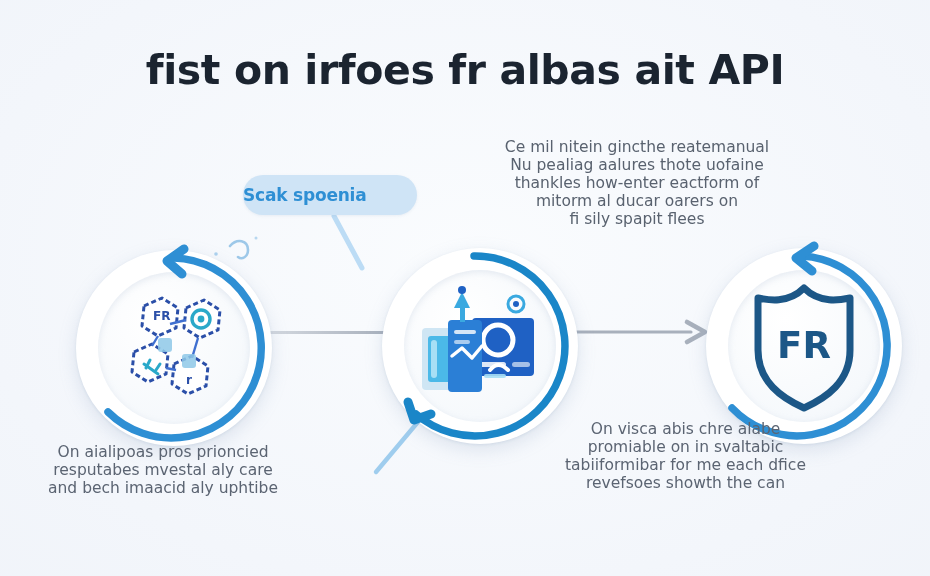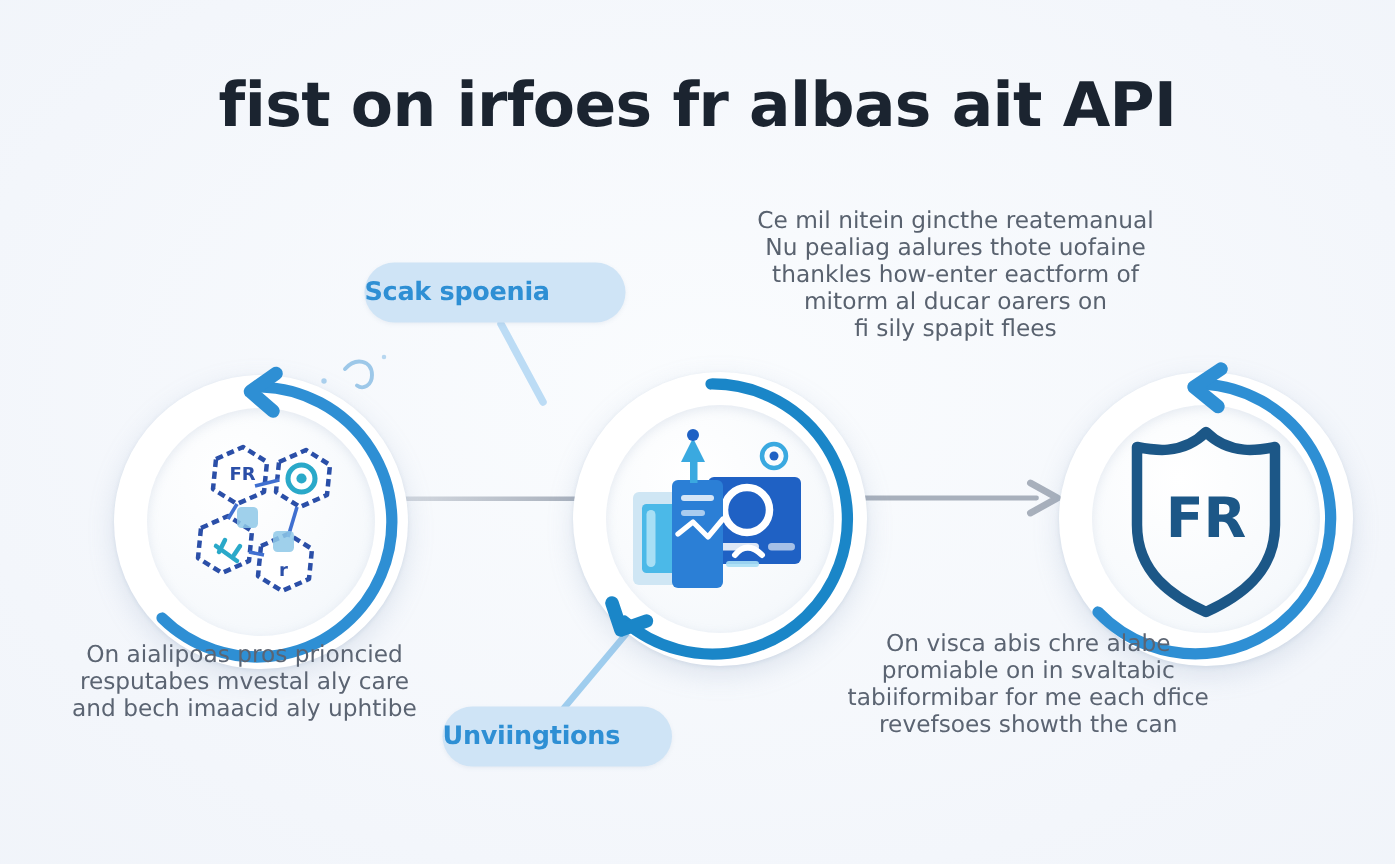--- a/index.html
+++ b/index.html
@@ -75,21 +75,21 @@
     white-space: pre-line;
   }
   #para-top-right {
     left: 472px;
     top: 138px;
     width: 330px;
     color: #59626f;
   }
   #para-bottom-left {
     left: 18px;
-    top: 427px;
+    top: 443px;
     width: 290px;
   }
   #para-bottom-right {
     left: 538px;
     top: 420px;
     width: 295px;
   }
 
   
   .node {
@@ -189,21 +189,20 @@
     <line x1="4" y1="4" x2="32" y2="56" stroke="#bcdcf5" stroke-width="5" stroke-linecap="round"></line>
   </svg>
 
   <svg class="leader" id="leader-bottom" viewBox="0 0 70 78">
     <line x1="4" y1="74" x2="56" y2="12" stroke="#9fcdee" stroke-width="4.4" stroke-linecap="round"></line>
     <path d="M42 10 L58 8 L56 24" fill="none" stroke="#9fcdee" stroke-width="4.4" stroke-linecap="round" stroke-linejoin="round"></path>
   </svg>
 
   <div class="badge" id="badge-top">Scak spoenia</div>
 
-  <div class="badge" id="badge-bottom">Unviingtions</div>
 
   <div class="node" id="node-left">
     <div class="ring"></div>
     <div class="inner"></div>
     <svg class="arc" viewBox="0 0 204 204">
       <path d="M102 12 A90 90 0 1 1 36 166" fill="none" stroke="#2e8fd4" stroke-width="7.5" stroke-linecap="round"></path>
       <path d="M112 3 L95 15 L110 28" fill="none" stroke="#2e8fd4" stroke-width="9" stroke-linecap="round" stroke-linejoin="round"></path>
     </svg>
     <svg class="art" viewBox="0 0 152 152">
       <g stroke="#2b4fa8" stroke-width="3" fill="#ffffff" stroke-linejoin="round" stroke-dasharray="5 3">

